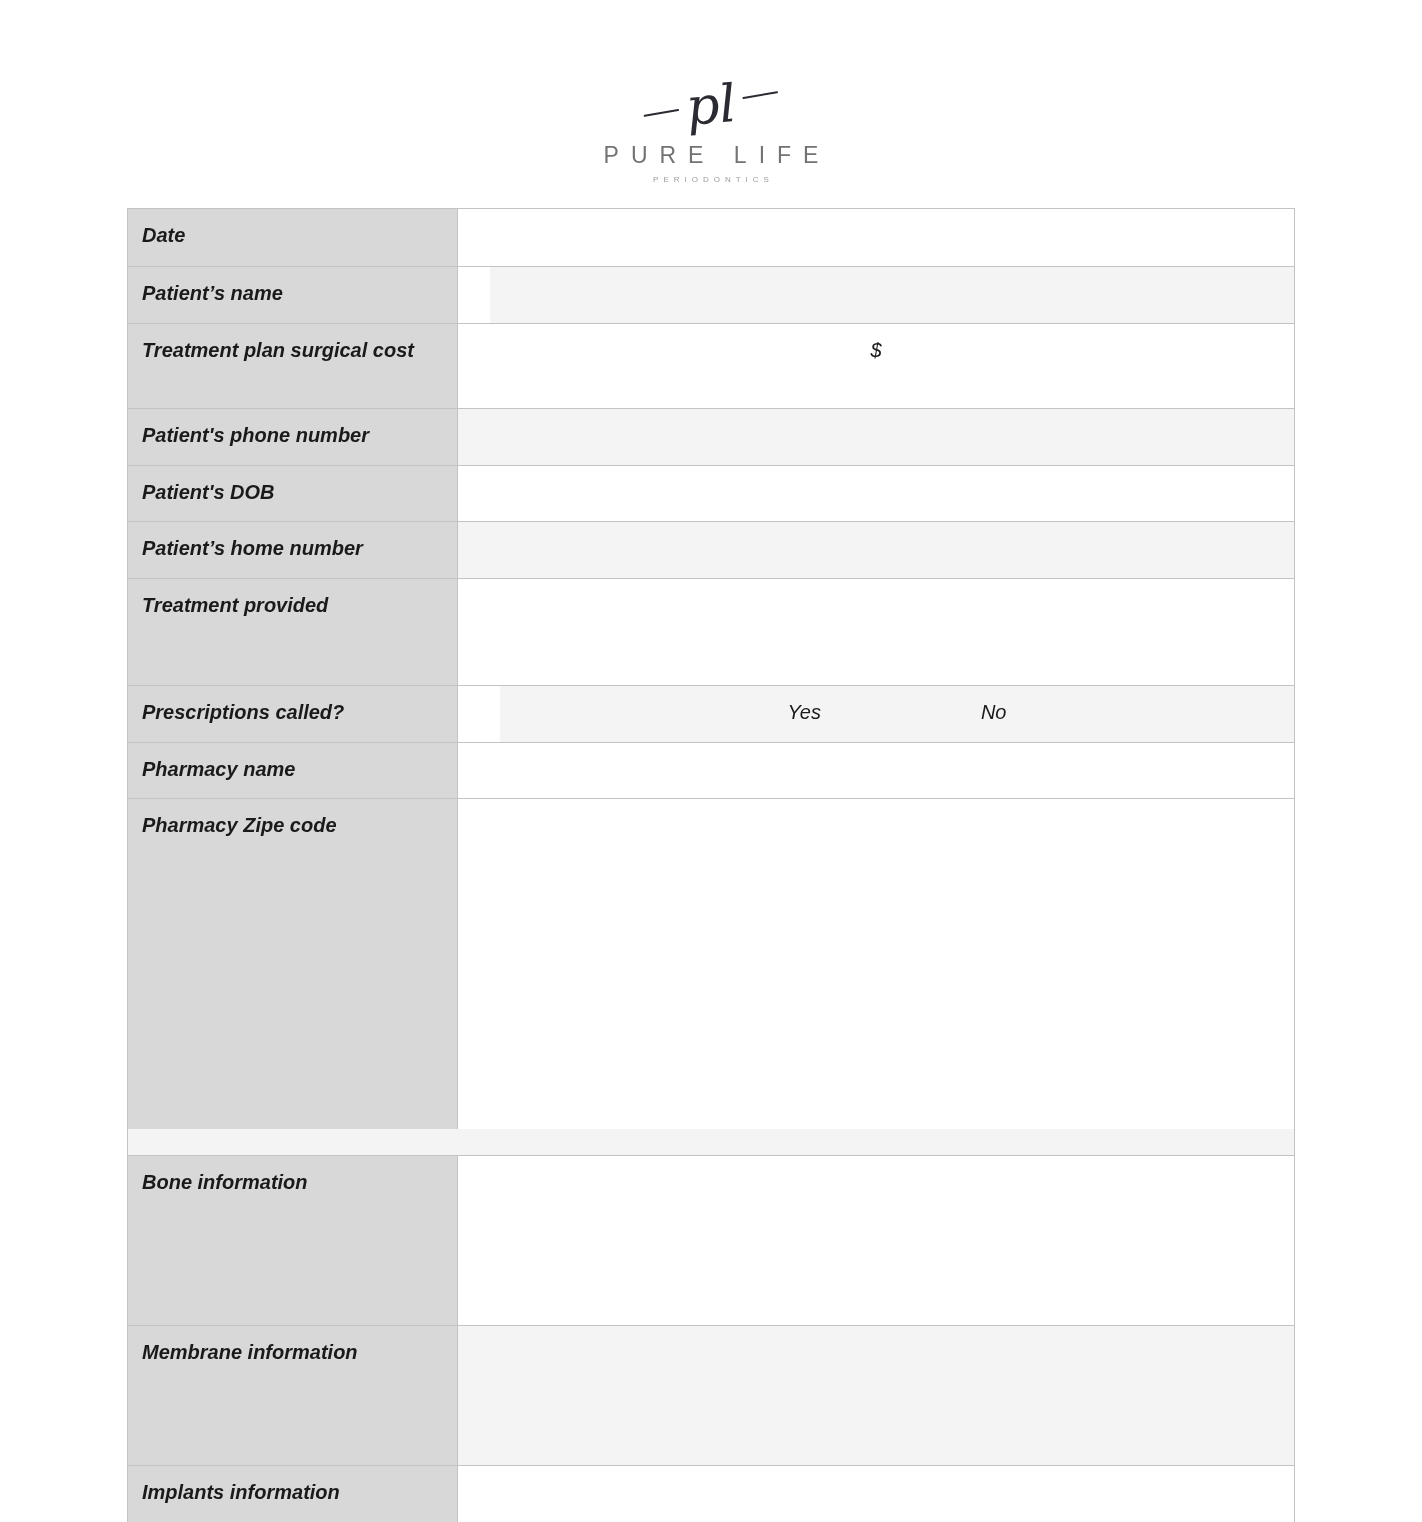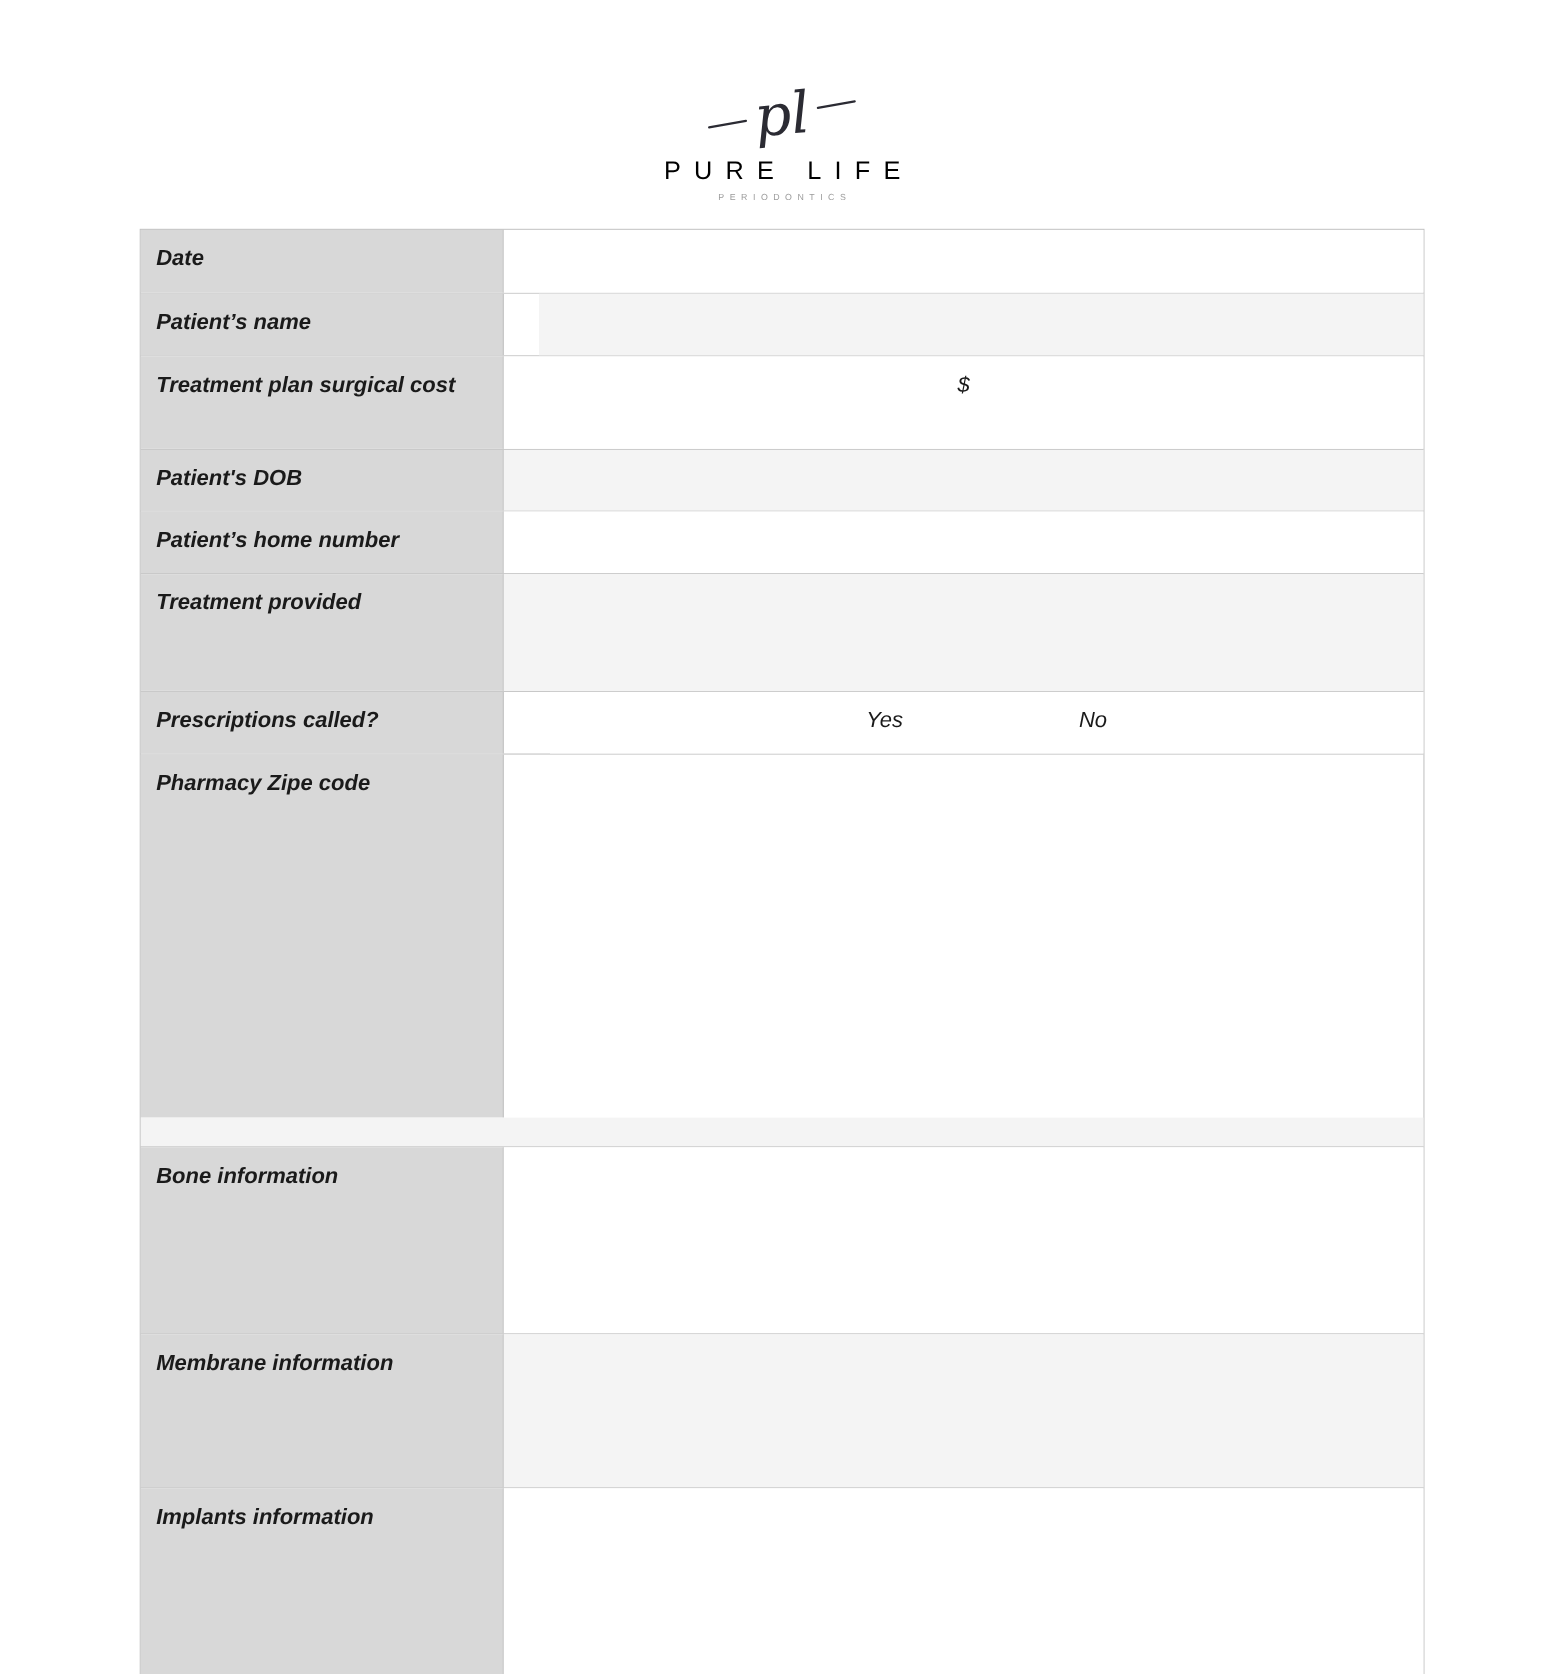--- a/index.html
+++ b/index.html
@@ -28,21 +28,21 @@
     transform: rotate(-5deg);
   }
   .flourish {
     display: inline-block; width: 36px; height: 2px;
     background: #2b2b33; border-radius: 2px;
   }
   .flourish-left  { transform: rotate(-10deg) translateY(8px); }
   .flourish-right { transform: rotate(-10deg) translateY(-10px); }
   .brand {
     font-size: 23px; letter-spacing: 12px; padding-left: 12px;
-    color: #000000; margin-top: 8px; font-weight: 400;
+    color: #737373; margin-top: 8px; font-weight: 400;
   }
   .sub-brand {
     font-size: 8px; letter-spacing: 5px; padding-left: 5px;
     color: #9b9b9b; margin-top: 6px; font-weight: 400;
   }
 
   
   .form-table {
     width: 1168px;
     margin: 24px auto 0 auto;
@@ -99,20 +99,24 @@
   <div class="row" style="min-height:57px;gap:32px;">
     <div class="label-cell">Patient’s name</div>
     <div class="value-cell"></div>
   </div>
 
   <div class="row" style="min-height:85px;">
     <div class="label-cell">Treatment plan surgical cost</div>
     <div class="value-cell value-center">$</div>
   </div>
 
+  <div class="row" style="min-height:57px;">
+    <div class="label-cell">Patient's phone number</div>
+    <div class="value-cell"></div>
+  </div>
 
   <div class="row" style="min-height:56px;">
     <div class="label-cell">Patient's DOB</div>
     <div class="value-cell"></div>
   </div>
 
   <div class="row" style="min-height:57px;">
     <div class="label-cell">Patient’s home number</div>
     <div class="value-cell"></div>
   </div>
@@ -123,20 +127,24 @@
   </div>
 
   <div class="row" style="min-height:57px;gap:42px;">
     <div class="label-cell">Prescriptions called?</div>
     <div class="value-cell value-options">
       <span>Yes</span>
       <span>No</span>
     </div>
   </div>
 
+  <div class="row" style="min-height:56px;">
+    <div class="label-cell">Pharmacy name</div>
+    <div class="value-cell"></div>
+  </div>
 
   <div class="row" style="min-height:57px;flex-direction:column;">
     <div class="label-cell">Pharmacy Zipe code</div>
     <div class="value-cell"></div>
   </div>
 
   <div class="row" style="min-height:170px;">
     <div class="label-cell">Bone information</div>
     <div class="value-cell"></div>
   </div>

